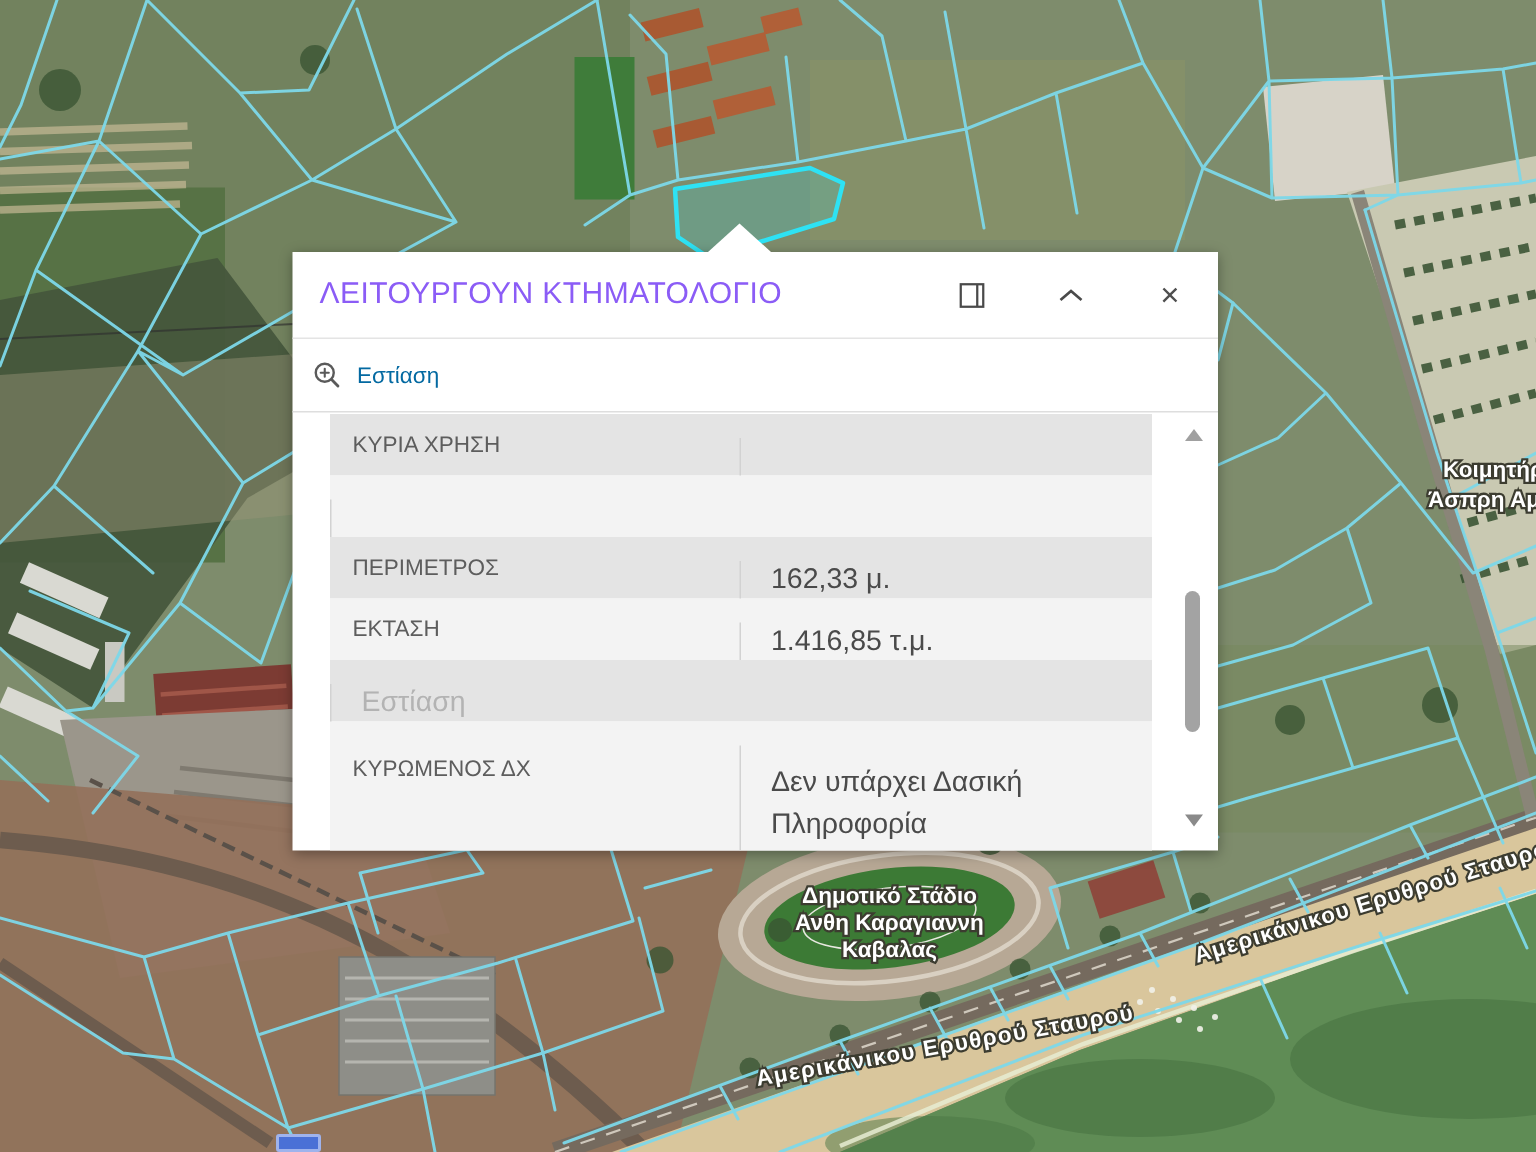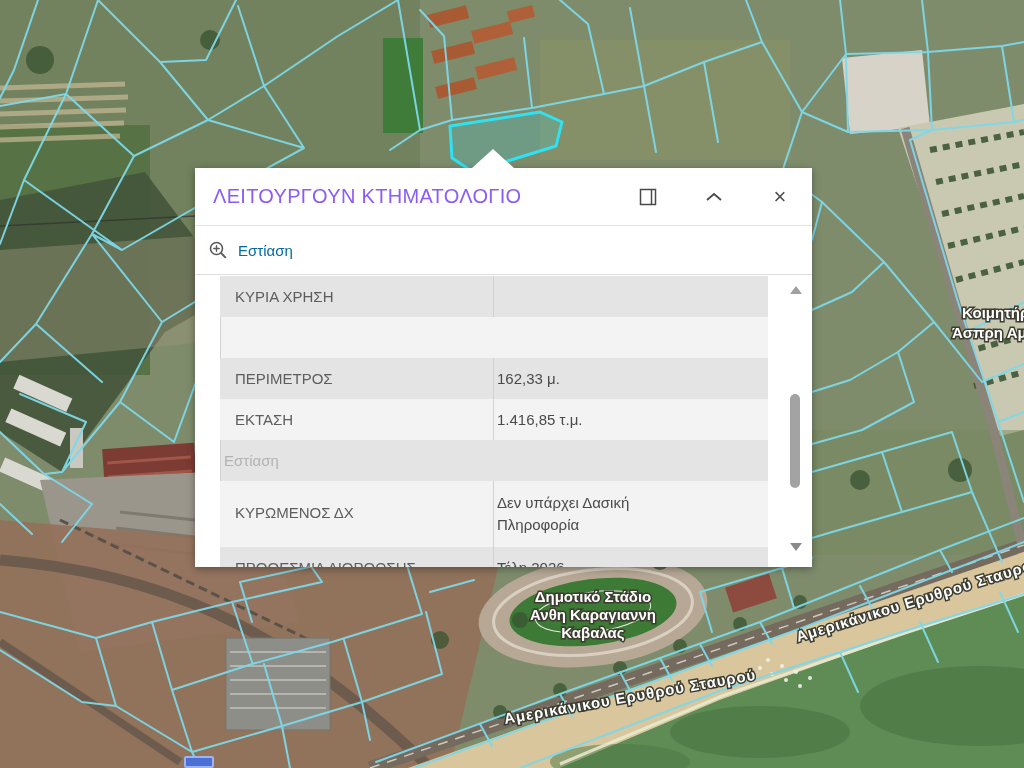--- a/index.html
+++ b/index.html
@@ -36,21 +36,21 @@
     display:flex;align-items:center;padding-left:13px;box-sizing:border-box;cursor:pointer;
   }
   .zoom-row .zlabel{margin-left:10px;font-size:15px;color:#0369a1;}
   .popup-body{position:absolute;left:0;top:108px;right:0;bottom:0;overflow:hidden;}
   .ftable{margin-left:25px;width:548px;}
   .frow{display:flex;min-height:41px;align-items:center;}
   .frow.gray{background:#e4e4e4;}
   .frow.light{background:#f3f3f3;}
   .frow .lbl{width:258px;padding-left:15px;font-size:15px;color:#5d5d5d;flex:none;}
   .frow .val{flex:1;align-self:stretch;display:flex;align-items:center;
-    border-left:1px solid #d2d2d2;padding-left:3px;font-size:15px;color:#4a4a4a;}
+    border-left:1px solid #d2d2d2;padding-left:20px;font-size:19px;color:#4a4a4a;margin-top:16px;}
   .frow.tall{align-items:flex-start;}
   .frow.tall .lbl{padding-top:11px;margin-top:12px;}
   .frow.tall .val{align-items:flex-start;padding-top:11px;padding-bottom:11px;}
   .frow.tall .val span{max-width:180px;line-height:1.45;}
   .val.linkish span{color:#b3b3b3;cursor:pointer;}
   
   .sbar{position:absolute;right:10px;top:6px;bottom:6px;width:14px;}
   .sarrow{position:absolute;left:2px;width:0;height:0;cursor:pointer;}
   .sarrow.up{top:4px;border-left:6px solid transparent;border-right:6px solid transparent;
     border-bottom:8px solid #a0a0a0;}

